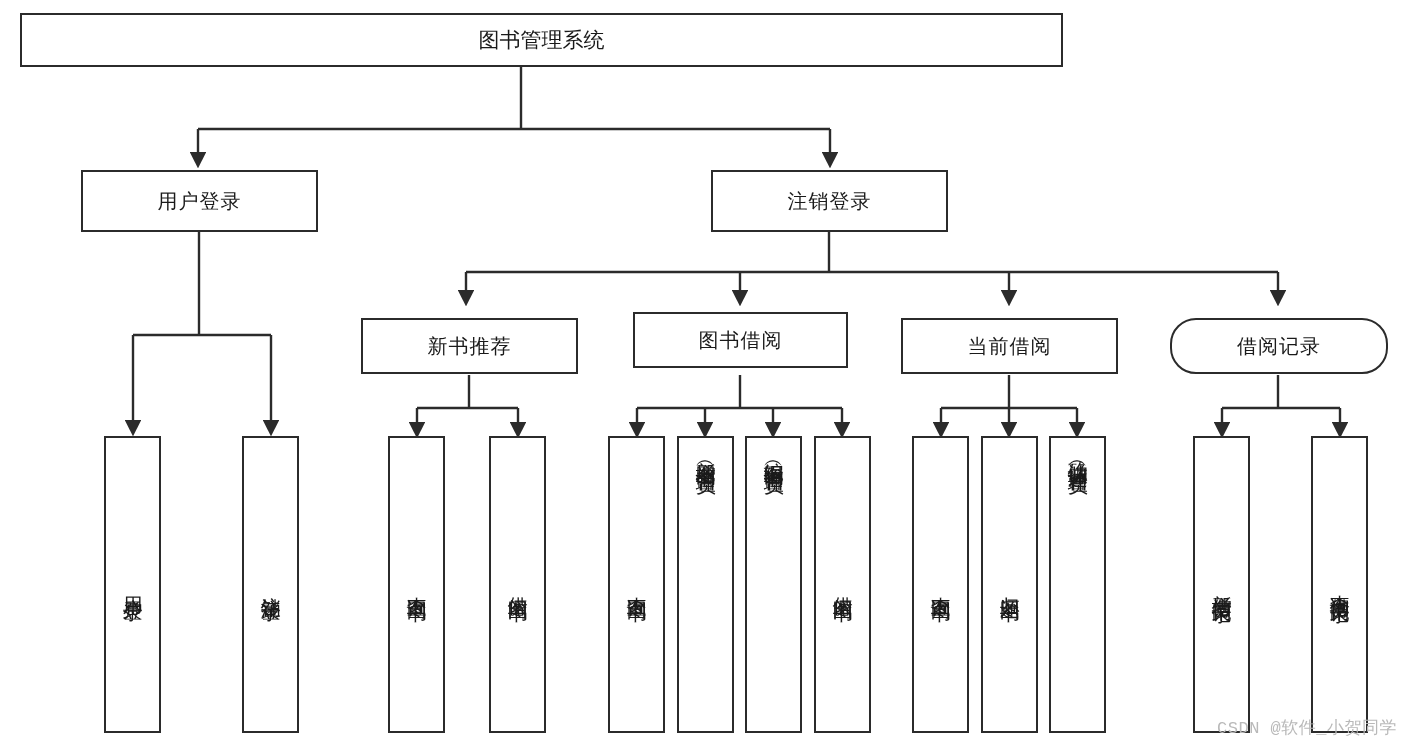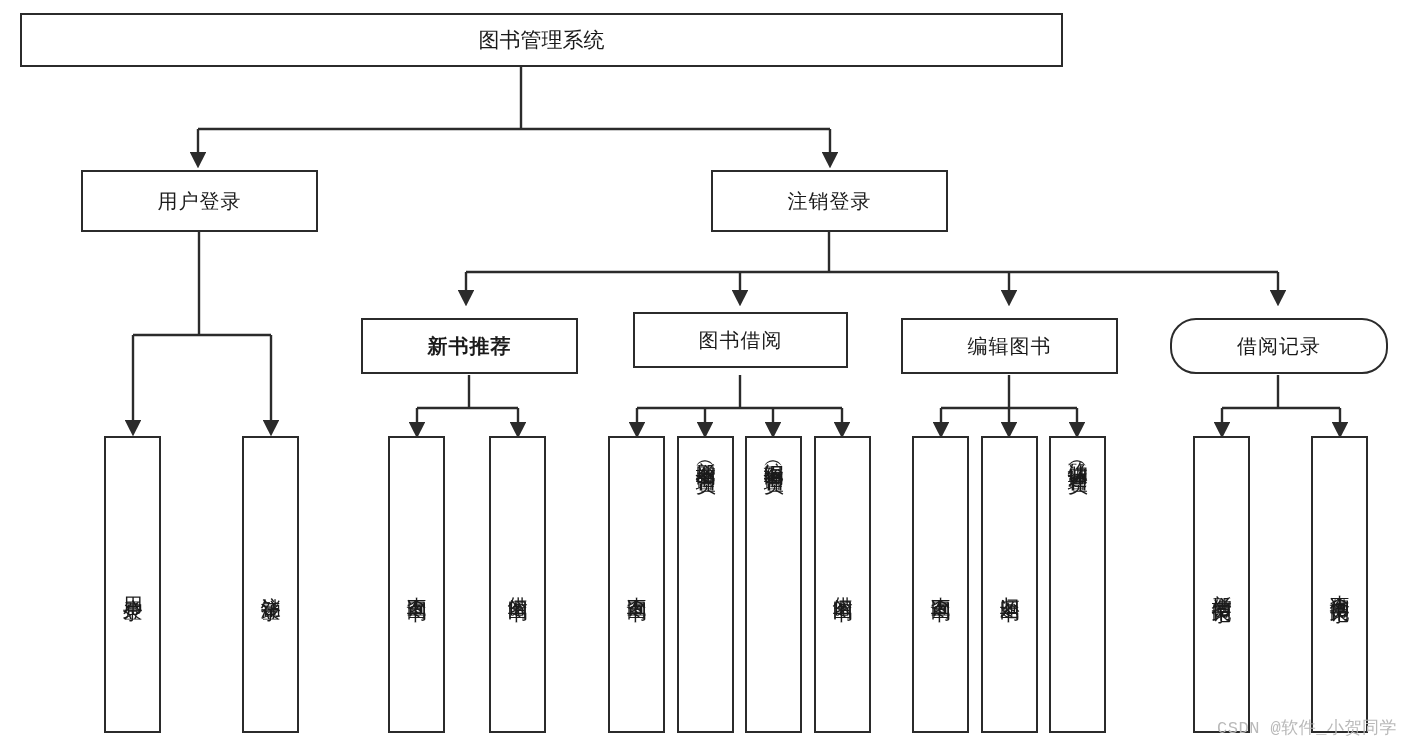--- a/index.html
+++ b/index.html
@@ -133,28 +133,28 @@
     <span>图书管理系统</span>
   </div>
 
   <div class="node h" style="left:81px;top:170px;width:237px;height:62px;">
     <span>用户登录</span>
   </div>
   <div class="node h" style="left:711px;top:170px;width:237px;height:62px;">
     <span>注销登录</span>
   </div>
 
-  <div class="node h" style="left:361px;top:318px;width:217px;height:56px;font-weight:bold;">
+  <div class="node h" style="left:361px;top:318px;width:217px;height:56px;">
     <span>新书推荐</span>
   </div>
   <div class="node h" style="left:633px;top:312px;width:215px;height:56px;">
     <span>图书借阅</span>
   </div>
   <div class="node h" style="left:901px;top:318px;width:217px;height:56px;">
-    <span>编辑图书</span>
+    <span>当前借阅</span>
   </div>
   <div class="node h" style="left:1170px;top:318px;width:218px;height:56px;border-radius:26px;">
     <span>借阅记录</span>
   </div>
 
   <div class="leaf center" style="left:104px;top:436px;width:57px;height:297px;">
     <span class="vtext">用户登录</span>
   </div>
   <div class="leaf center" style="left:242px;top:436px;width:57px;height:297px;">
     <span class="vtext">注销登录</span>

